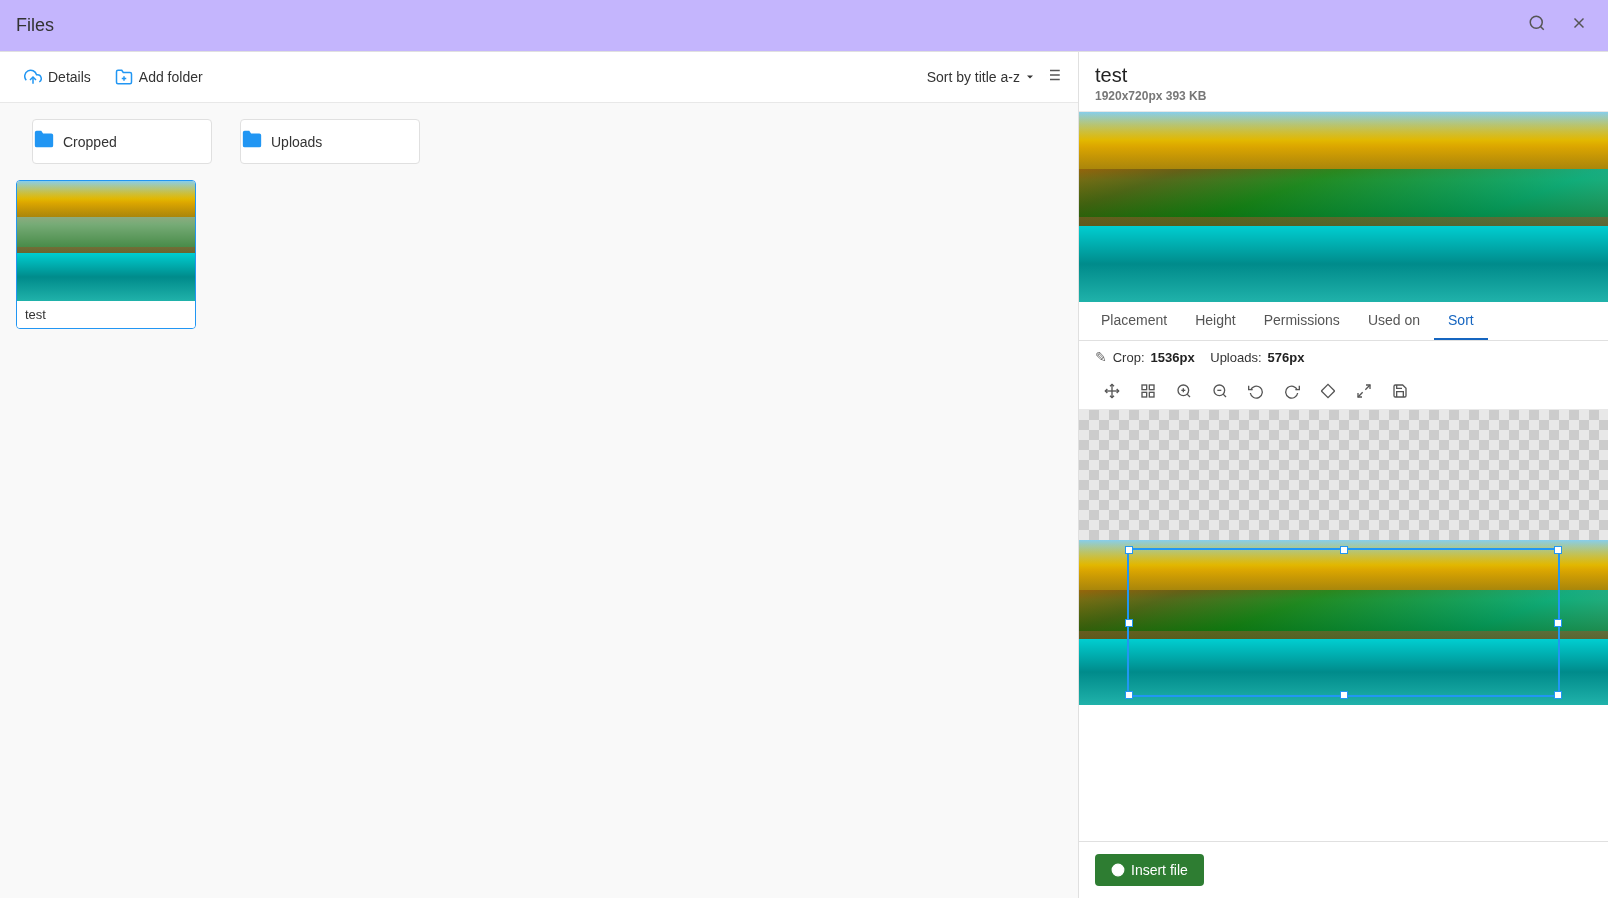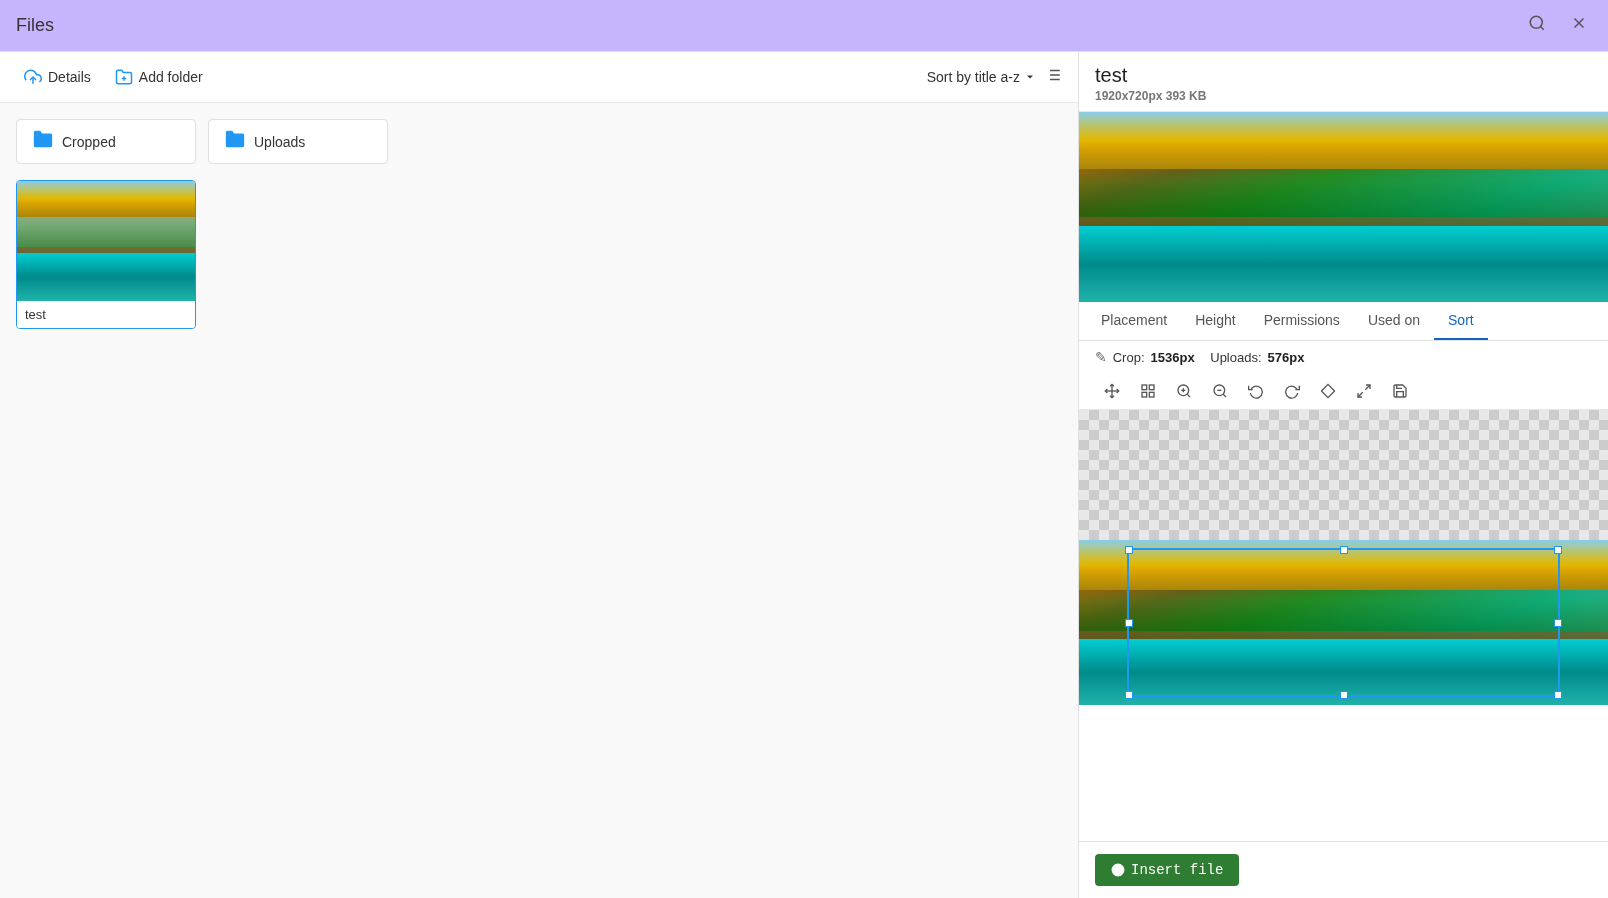--- a/index.html
+++ b/index.html
@@ -25,21 +25,21 @@
     .toolbar-left { display: flex; gap: 8px; align-items: center; }
     .toolbar-btn { display: flex; align-items: center; gap: 6px; background: none; border: none; cursor: pointer; color: #333; font-size: 14px; padding: 4px 8px; }
     .toolbar-btn svg { color: #2196f3; }
     .toolbar-right { display: flex; align-items: center; gap: 8px; }
     .sort-btn { display: flex; align-items: center; gap: 4px; background: none; border: none; cursor: pointer; color: #333; font-size: 14px; justify-content: flex-end; }
     .list-view-btn { background: none; border: none; cursor: pointer; color: #555; font-size: 18px; }
 
     
     .file-grid { flex: 1; overflow-y: auto; padding: 16px; background: #f9f9f9; }
     .folder-row { display: flex; gap: 12px; margin-bottom: 16px; }
-    .folder-item { display: flex; align-items: center; gap: 8px; background: #fff; border: 1px solid #e0e0e0; border-radius: 4px; padding: 8px 15px; min-width: 180px; cursor: pointer; }
+    .folder-item { display: flex; align-items: center; gap: 8px; background: #fff; border: 1px solid #e0e0e0; border-radius: 4px; padding: 8px 0; min-width: 180px; cursor: pointer; margin-left: 16px; }
     .folder-icon { color: #2196f3; font-size: 20px; }
     .folder-name { font-size: 14px; color: #333; }
     
     .files-row { display: flex; gap: 12px; flex-wrap: wrap; }
     .file-item { width: 180px; cursor: pointer; border: 1px solid #e0e0e0; border-radius: 4px; overflow: hidden; background: #fff; }
     .file-item.selected { border-color: #2196f3; background: #e8f4fd; }
     .file-thumbnail { width: 180px; height: 120px; object-fit: cover; display: block; background: #ccc; }
     .file-name { padding: 6px 8px; font-size: 13px; color: #333; background: #fff; }
 
     
@@ -78,21 +78,21 @@
     .crop-handle.tr { top: -4px; right: -4px; cursor: ne-resize; }
     .crop-handle.bl { bottom: -4px; left: -4px; cursor: sw-resize; }
     .crop-handle.br { bottom: -4px; right: -4px; cursor: se-resize; }
     .crop-handle.tm { top: -4px; left: 50%; transform: translateX(-50%); cursor: n-resize; }
     .crop-handle.bm { bottom: -4px; left: 50%; transform: translateX(-50%); cursor: s-resize; }
     .crop-handle.lm { left: -4px; top: 50%; transform: translateY(-50%); cursor: w-resize; }
     .crop-handle.rm { right: -4px; top: 50%; transform: translateY(-50%); cursor: e-resize; }
 
     
     .panel-footer { padding: 12px 16px; border-top: 1px solid #e0e0e0; background: #fff; display: flex; }
-    .insert-btn { display: flex; align-items: center; gap: 6px; background: #2e7d32; color: #fff; border: none; border-radius: 4px; padding: 8px 16px; font-size: 14px; cursor: pointer; font-weight: 500; font-family: Liberation Mono, monospace; }
+    .insert-btn { display: flex; align-items: center; gap: 6px; background: #2e7d32; color: #fff; border: none; border-radius: 4px; padding: 8px 16px; font-size: 14px; cursor: pointer; font-weight: 500; }
 
     
     .scene { width: 100%; height: 100%; position: relative; overflow: hidden; }
     .scene-sky { position: absolute; top: 0; left: 0; right: 0; height: 30%; background: linear-gradient(180deg, #87CEEB 0%, #FFD700 50%, #FF8C00 100%); }
     .scene-trees { position: absolute; top: 0; left: 0; right: 0; height: 60%; background: linear-gradient(180deg, transparent 0%, rgba(139,90,0,0.3) 30%, rgba(34,139,34,0.5) 60%, rgba(0,100,0,0.7) 100%); }
     .scene-water { position: absolute; bottom: 0; left: 0; right: 0; height: 40%; background: linear-gradient(180deg, #00CED1 0%, #008B8B 50%, #20B2AA 100%); }
     .scene-rocks { position: absolute; bottom: 15%; left: 0; right: 0; height: 30%; background: linear-gradient(180deg, rgba(139,90,43,0.6) 0%, rgba(105,65,30,0.8) 100%); }
   </style>
 </head>
 <body>

